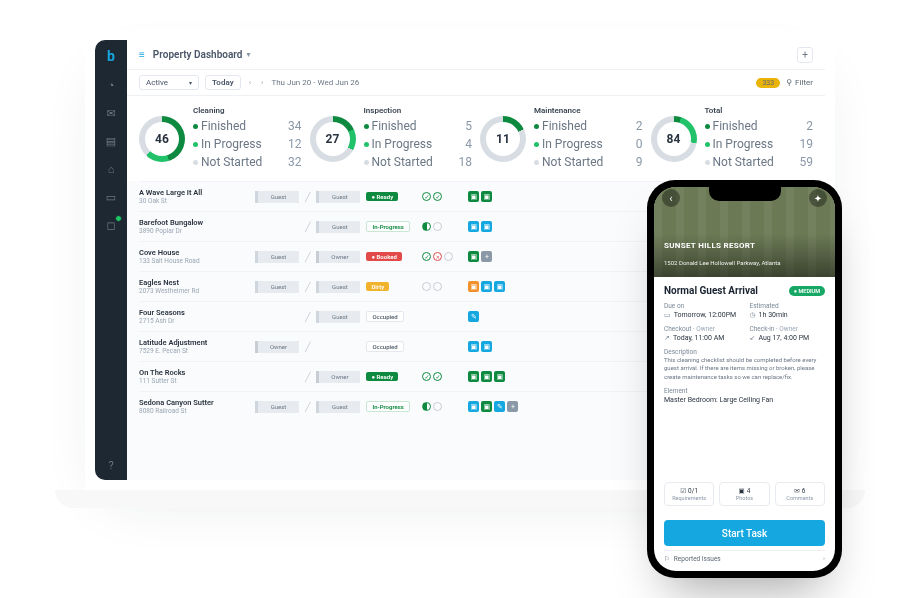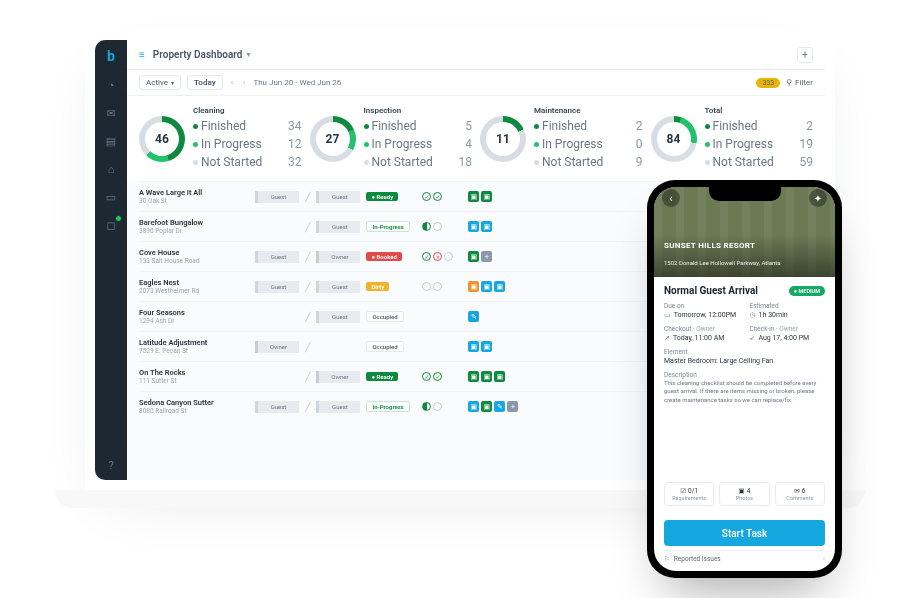--- a/index.html
+++ b/index.html
@@ -23,21 +23,21 @@
 
 
 .hdr{height:30px;background:#fff;display:flex;align-items:center;padding:0 12px;border-bottom:1px solid #eef1f4;font-size:10px}
 .hdr .title{color:#4a5568;font-weight:600}
 .hdr .chev{margin-left:4px;color:#8a98a8;font-size:8px}
 .hdr .sp{flex:1}
 .hdr .plus{width:16px;height:16px;border:1px solid #e3e8ee;border-radius:3px;display:flex;align-items:center;justify-content:center;color:#6b7785;font-size:10px}
 
 
 .tools{height:26px;background:#fff;display:flex;align-items:center;padding:0 12px;gap:6px;border-bottom:1px solid #eef1f4;font-size:8px;color:#4a5568}
-.pill{border:1px solid #e3e8ee;border-radius:3px;padding:2px 6px;background:#fff;display:flex;align-items:center;gap:3px}
+.pill{border:1px solid #e3e8ee;border-radius:3px;padding:2px 6px;background:#fff;display:flex;align-items:center;gap:21px}
 .pill.sel{background:#fff;font-weight:600}
 .tools .arrow{color:#9aa7b5;padding:0 2px}
 .tools .range{color:#6b7785}
 .tools .sp{flex:1}
 .count-pill{background:#eab308;border-radius:8px;padding:1px 6px;font-size:7px;color:#5a6773}
 .filter{display:flex;align-items:center;gap:3px;color:#5a6773}
 
 
 .cards{display:flex;gap:8px;padding:10px 12px;background:#fff}
 .card{flex:1;display:flex;align-items:center;gap:8px}
@@ -277,21 +277,21 @@
               <span class="mini" style="background:#f2902c">▣</span>
               <span class="mini" style="background:#14a7e0">▣</span>
               <span class="mini" style="background:#14a7e0">▣</span>
             </span>
             <div class="rright">
               <span class="av" style="">JH</span>
               <div class="rtxt"><b>Door Hi…</b><span>Need to…</span></div>
             </div>
           </div>
           <div class="prow">
-            <div class="pname"><b>Four Seasons</b><span>1294 Ash Dr</span></div>
+            <div class="pname"><b>Four Seasons</b><span>2715 Ash Dr</span></div>
             <span style="width:44px"></span>
             <span class="slash">╱</span>
             <span class="slot ">Guest</span>
             <span style="width:50px;text-align:left"><span class="status st-occ">Occupied</span></span>
             <span class="icos" style="width:40px"></span>
             <span class="icos" style="width:60px">
               <span class="mini" style="background:#14a7e0">✎</span>
             </span>
             <div class="rright">
               <span class="av" style="">TS</span>
@@ -403,26 +403,26 @@
         </div>
         <div class="col">
           <label><span>Check-in</span> · <span style="color:#9aa7b5">Owner</span></label>
           <div class="val">
               <span class="ico">↙</span>
               <span>Aug 17, 4:00 PM</span>
             </div>
         </div>
       </div>
       <div class="sec">
+        <span>Description</span>
+        <div class="desc">This cleaning checklist should be completed before every guest arrival. If there are items missing or broken, please create maintenance tasks so we can replace/fix.</div>
+      </div>
+      <div class="sec">
         <span>Element</span>
         <div class="v">Master Bedroom: Large Ceiling Fan</div>
-      </div>
-      <div class="sec">
-        <span>Description</span>
-        <div class="desc">This cleaning checklist should be completed before every guest arrival. If there are items missing or broken, please create maintenance tasks so we can replace/fix.</div>
       </div>
       <div class="chips">
         <div class="chip">
           <div class="t">
               <span>☑</span>
               <span>0/1</span>
             </div>
           <div class="s">Requirements</div>
         </div>
         <div class="chip">

